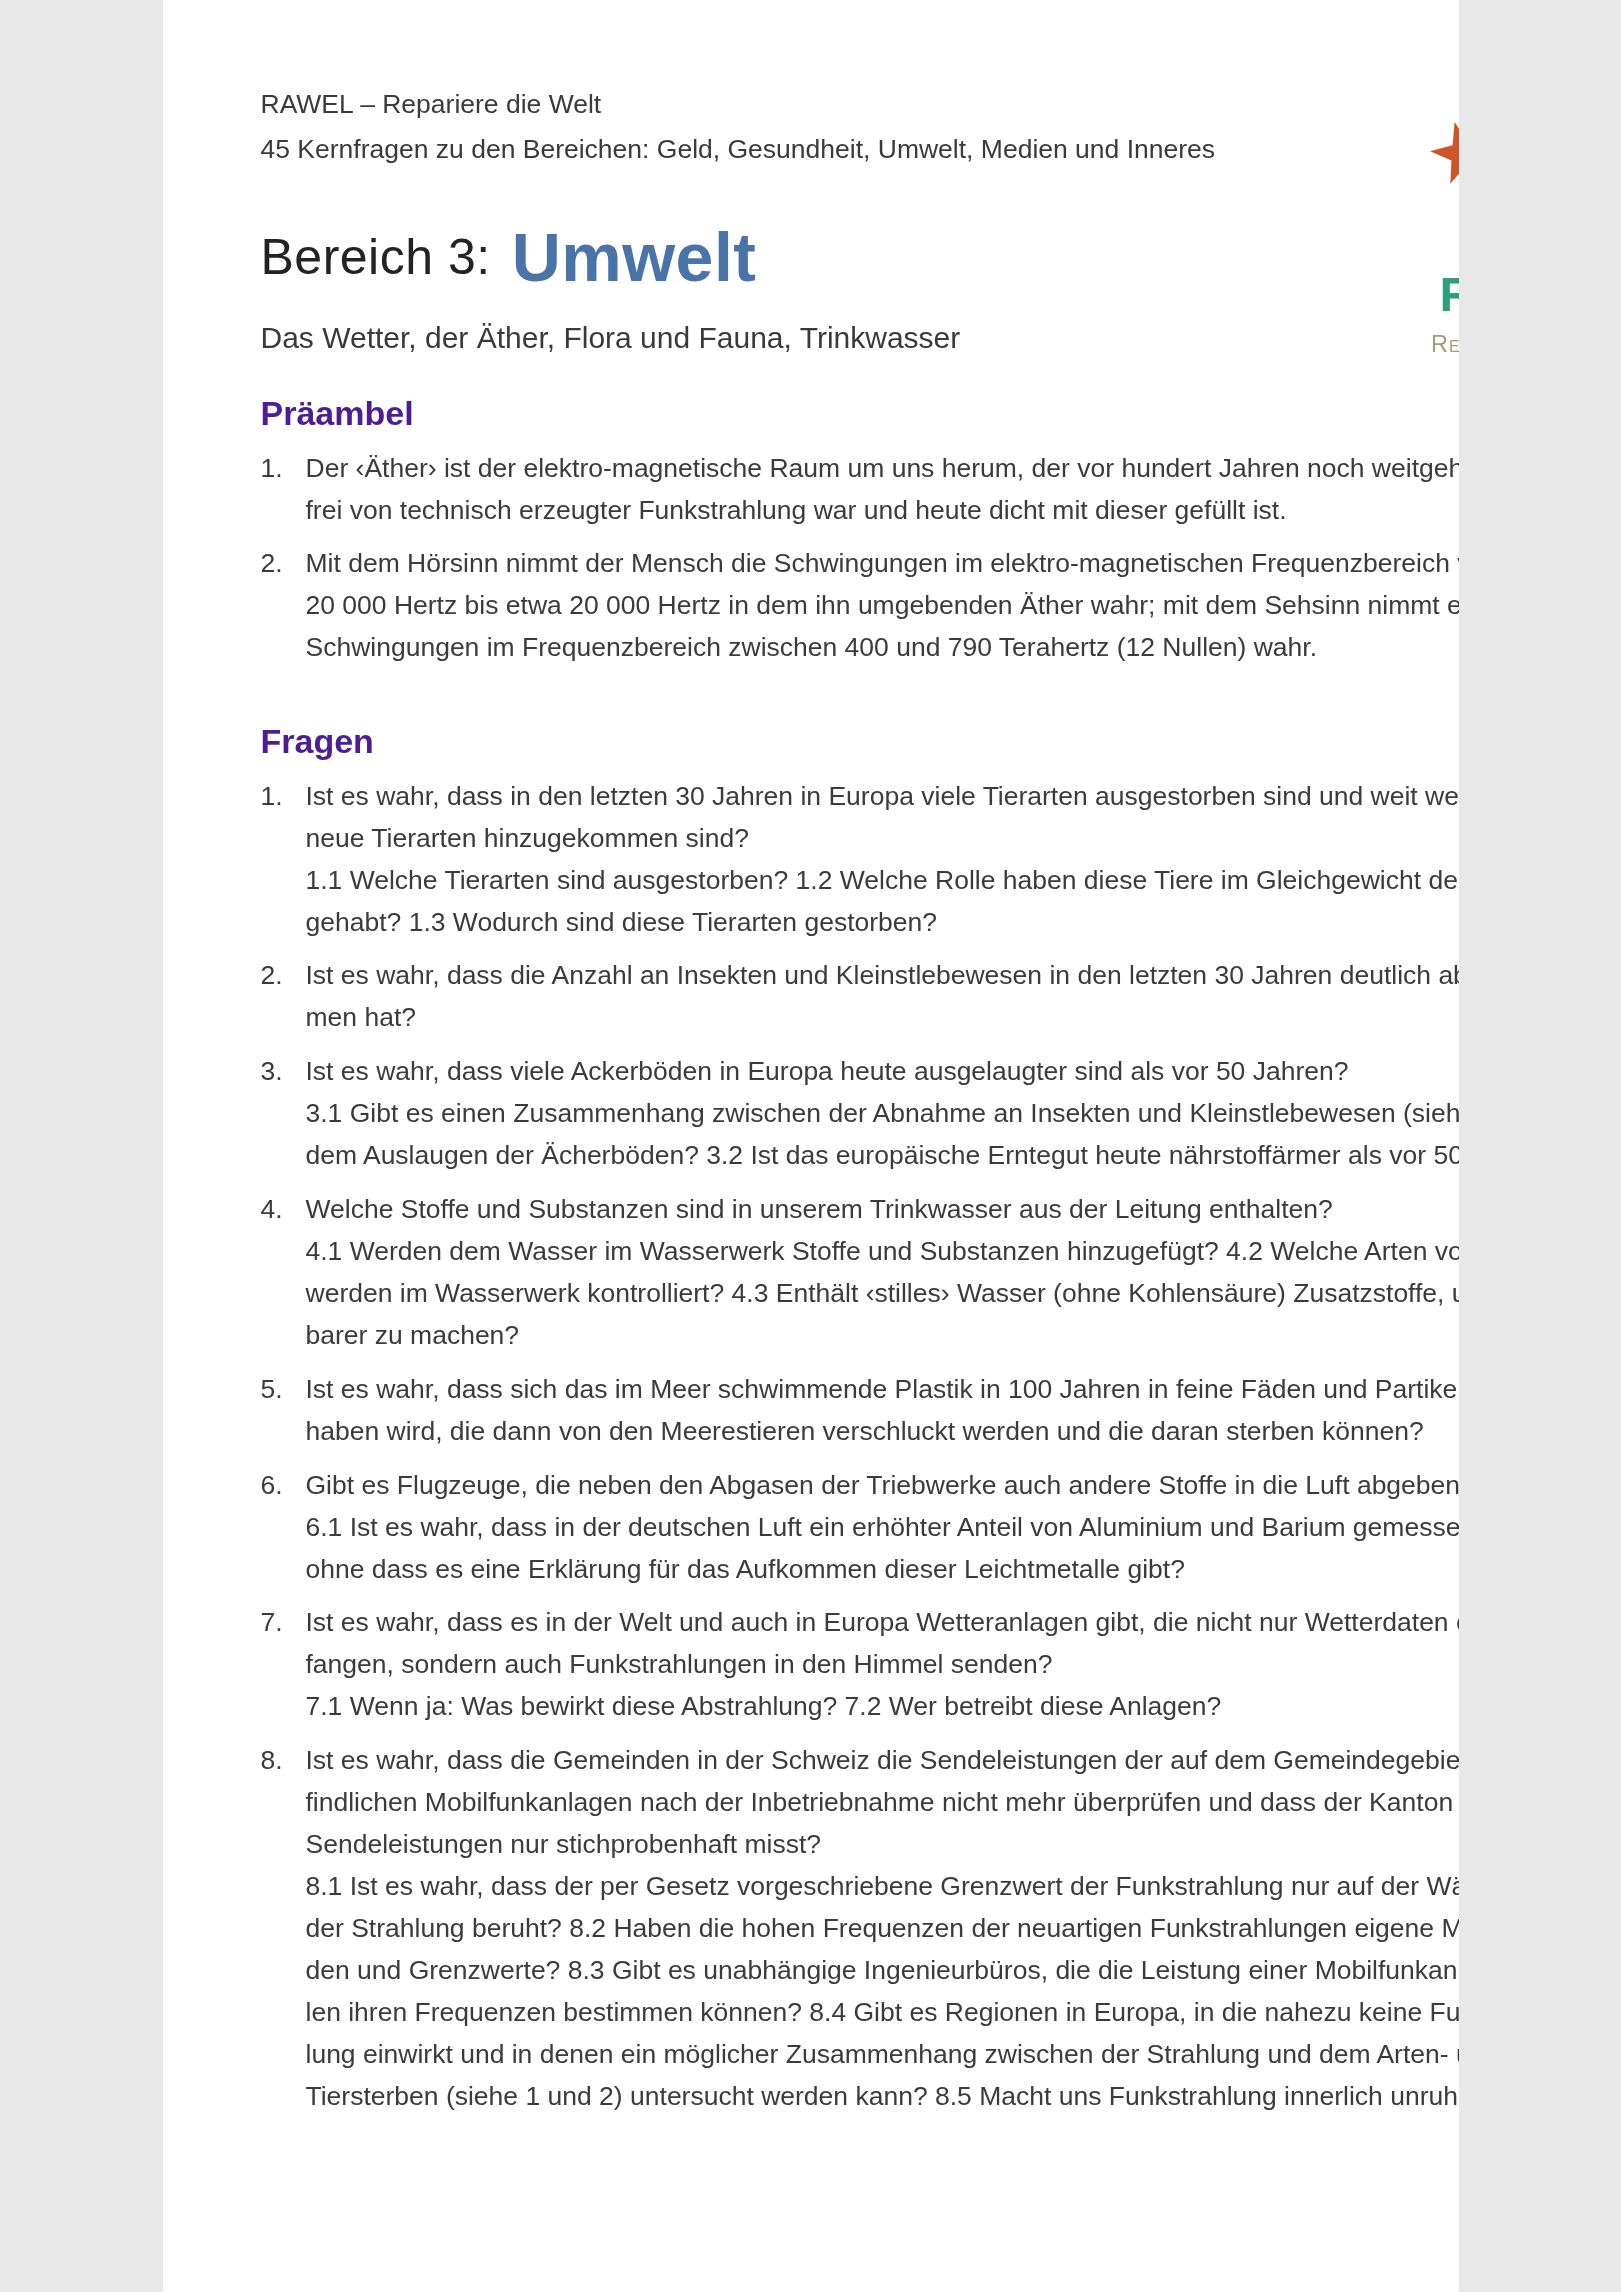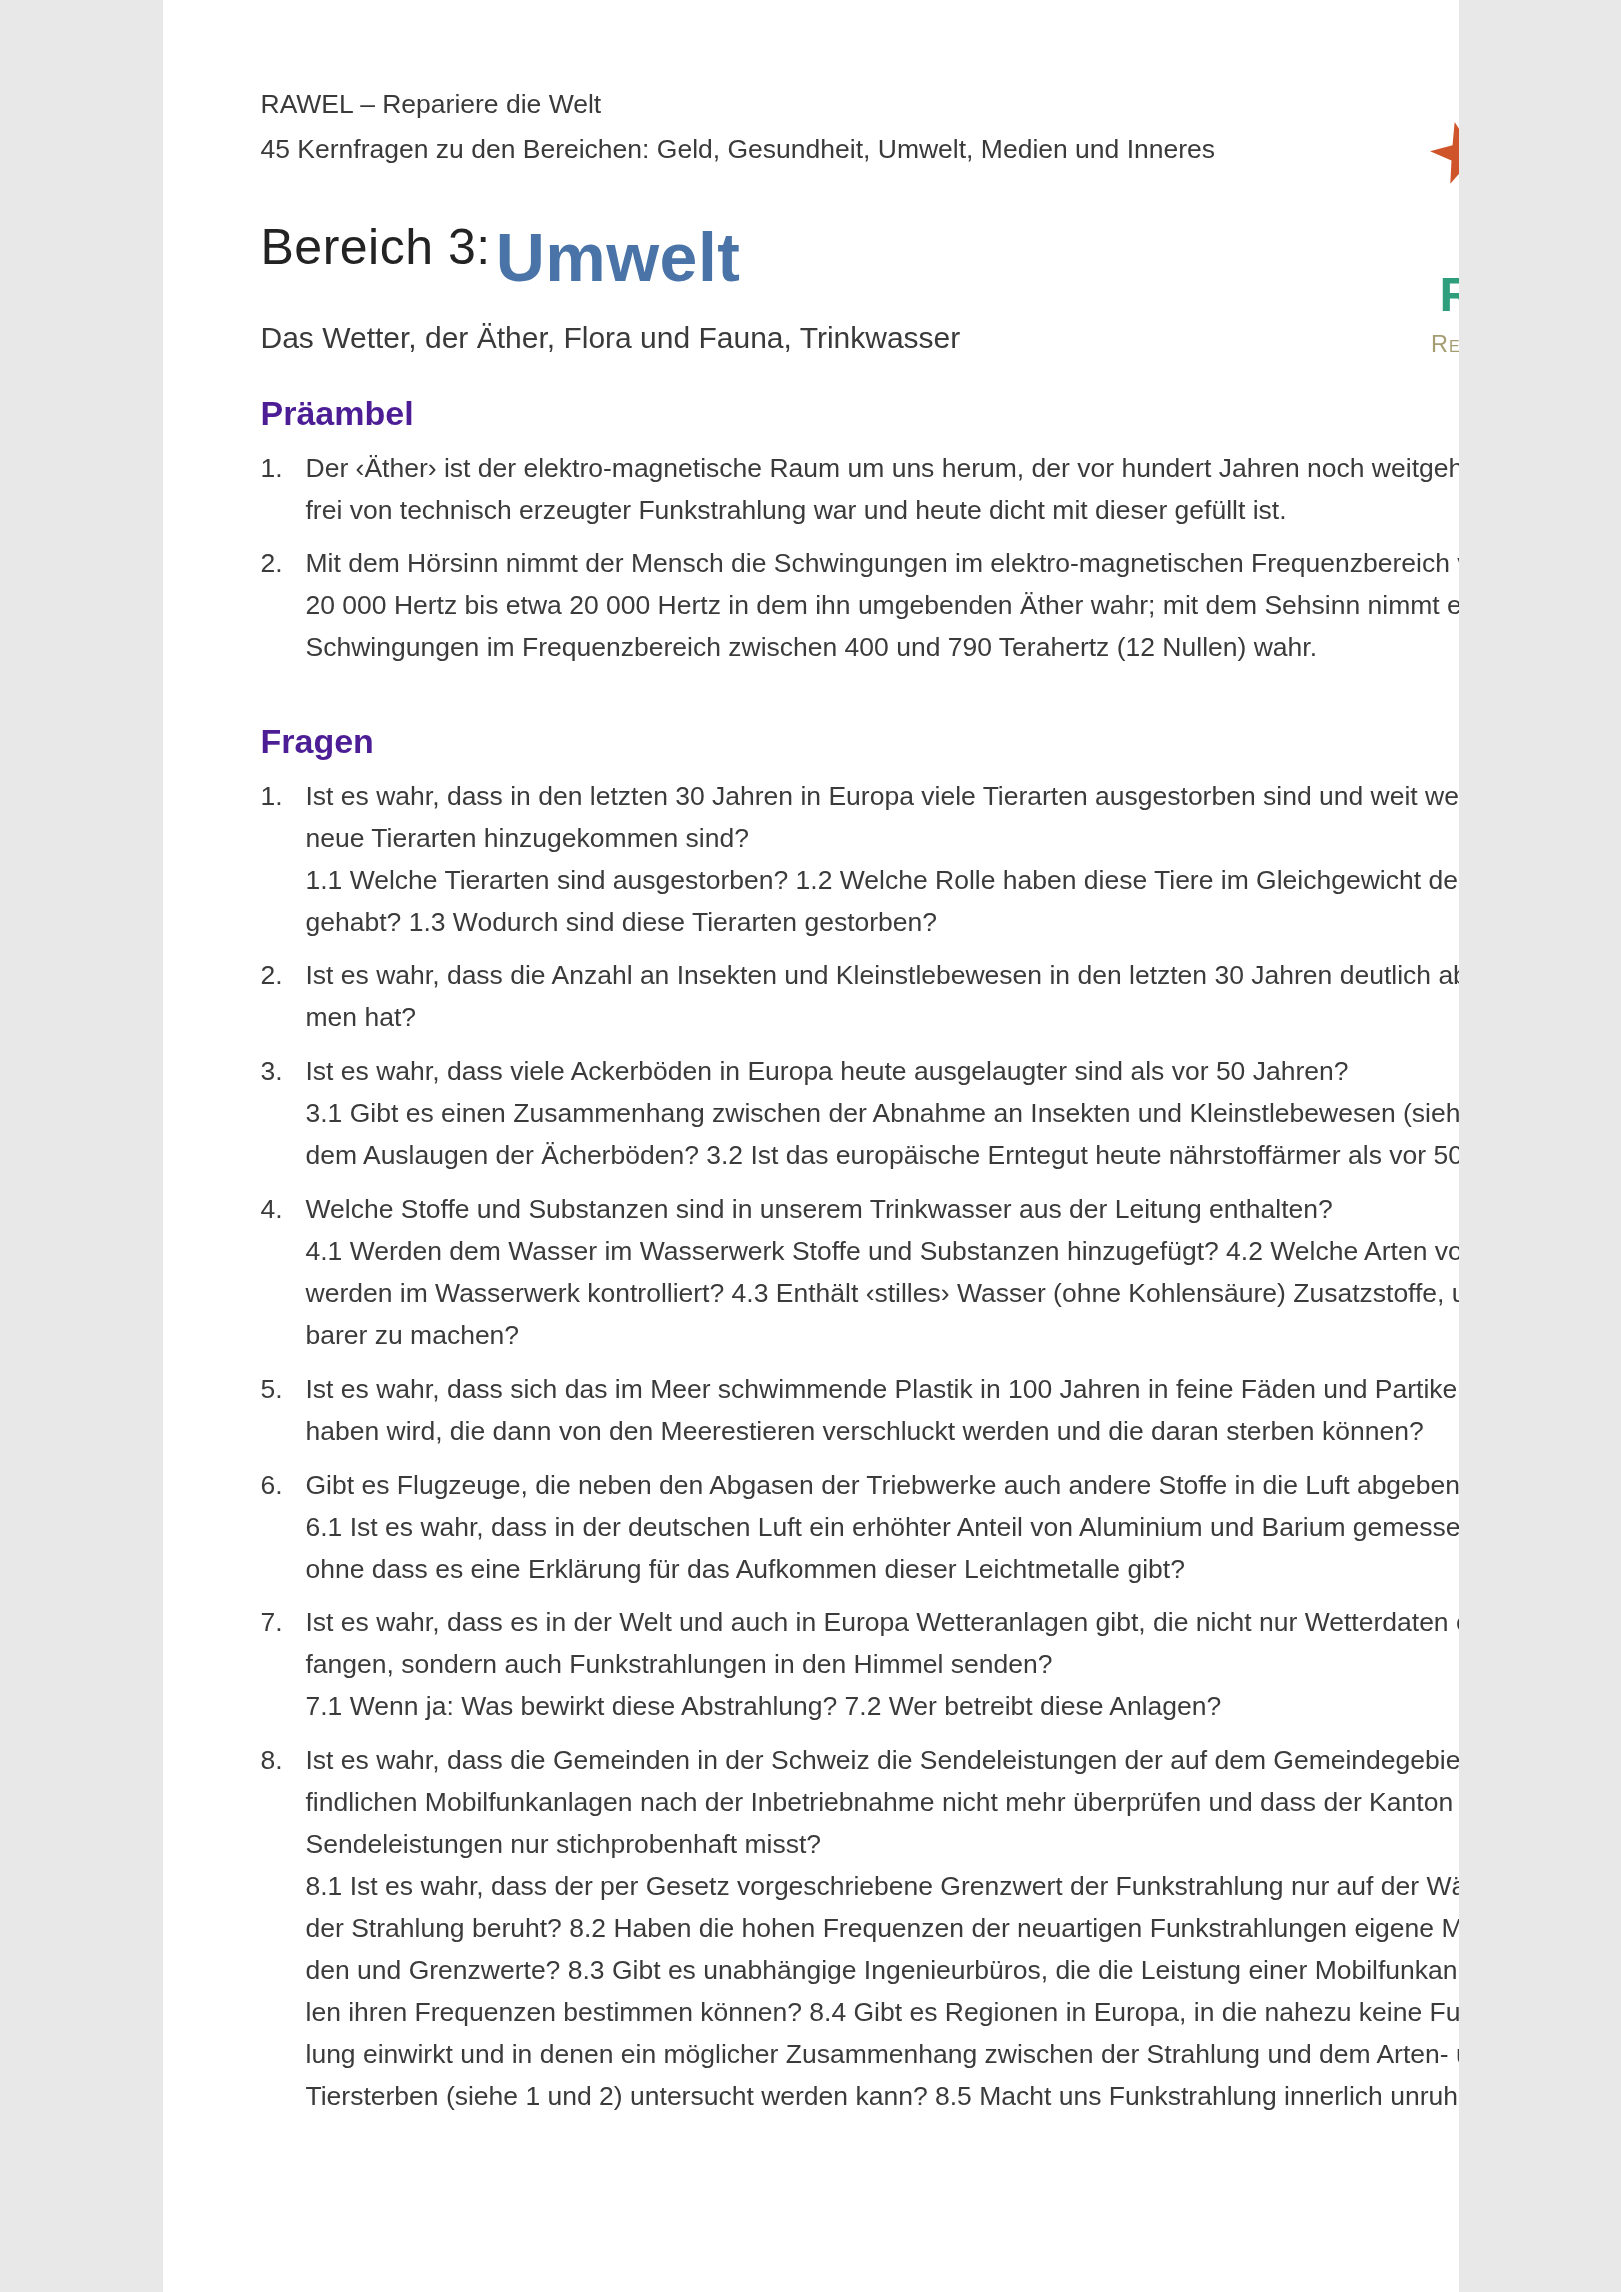--- a/index.html
+++ b/index.html
@@ -22,21 +22,21 @@
   .logo .star svg { display:block; width:100%; height:100%; }
   .star-top          { left:80px;  top:5.9px;   width:63px; height:63px; transform:rotate(-2deg); }
   .star-left         { left:9.8px;  top:54px;  width:65px; height:65px; transform:rotate(-14deg); }
   .star-right        { left:141px; top:54px;  width:65px; height:65px; transform:rotate(11deg); }
   .star-bottom-left  { left:39px;  top:126px; width:61px; height:61px; transform:rotate(-7deg); }
   .star-bottom-right { left:116px; top:126px; width:61px; height:61px; transform:rotate(5deg); }
   .wordmark { position:absolute; top:202px; left:0; width:100%; text-align:center; font-size:49px; font-weight:bold; letter-spacing:2px; line-height:51px; }
   .tagline  { position:absolute; top:264px; left:-15.7px; width:257px; text-align:center; font-variant:small-caps; font-size:23.5px; letter-spacing:1px; line-height:27.4px; }
 
   
-  .title-row { position:absolute; top:218px; left:98px; display:flex; align-items:flex-start; color:#232323; }
+  .title-row { position:absolute; top:218px; left:98px; display:flex; align-items:center; color:#232323;gap:16px; }
   .title-prefix { font-size:50px; letter-spacing:0.5px; }
   .title-emph   { font-size:68px; font-weight:bold; margin-left:5px; letter-spacing:0.5px; }
   .subtitle { position:absolute; top:321px; left:98px; font-size:30px; color:#3a3a3a; }
 
   
   .section { position:absolute; left:98px; width:1429px; }
   .section-preamble { top:394px; }
   .section-fragen   { top:722px; }
   .sec-heading { margin:0 0 13.7px 0; font-size:34px; font-weight:bold; color:#4c1d95; line-height:39px; }
   .item { display:flex; margin-bottom:11.8px; font-size:26.5px; line-height:42px; }

